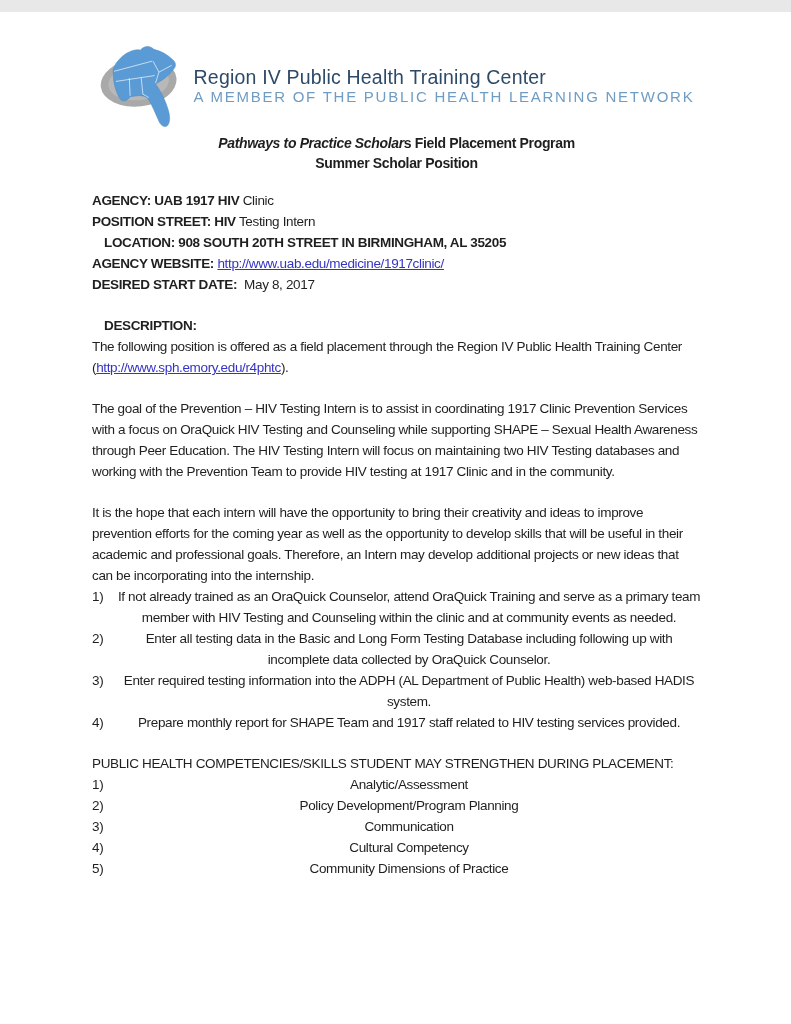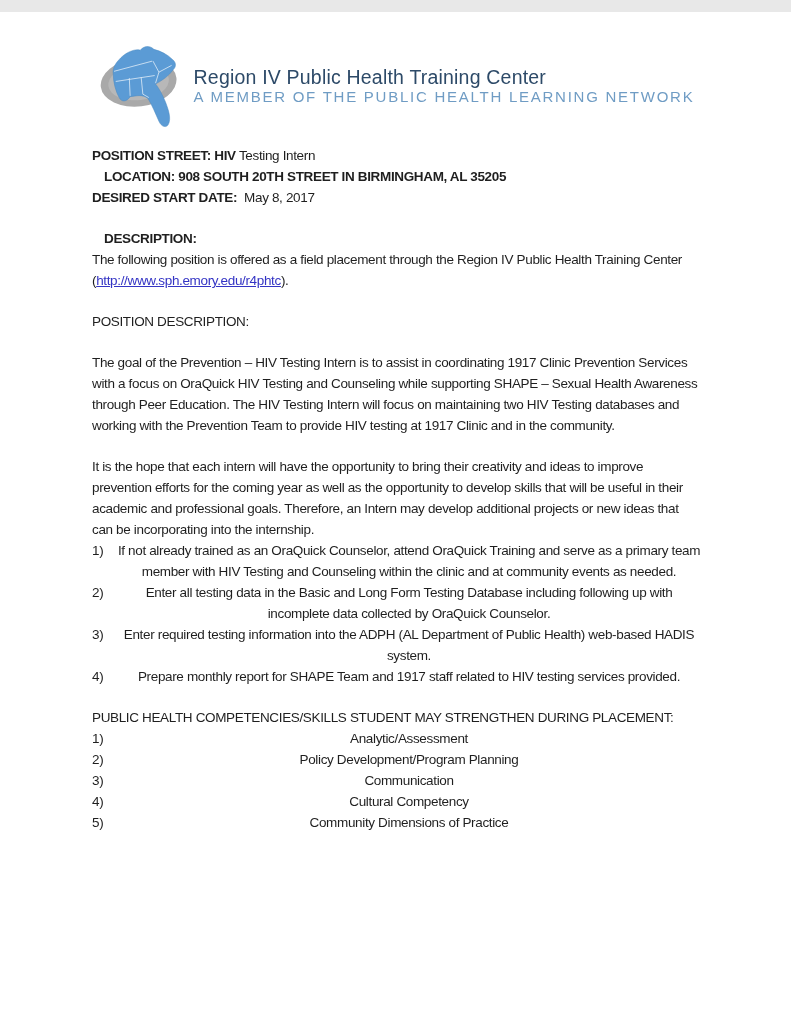--- a/index.html
+++ b/index.html
@@ -76,32 +76,37 @@
             <path d="M51,64 L58,68"></path>
           </g>
         </svg>
       </span>
       <span class="logo-text">
         <span class="logo-title" style="color:#2d4a68">Region IV Public Health Training Center</span>
         <span class="logo-subtitle" style="color:#6f9cc4">A MEMBER OF THE PUBLIC HEALTH LEARNING NETWORK</span>
       </span>
     </div>
 
+    <div class="doc-title">
+      <div><span class="it">Pathways to Practice Scholar</span><span>s Field Placement Program</span></div>
+      <div>Summer Scholar Position</div>
+    </div>
 
     <div class="info-block">
+      <div class="info-line"><b>AGENCY: UAB 1917 HIV</b><span> Clinic</span></div>
       <div class="info-line"><b>POSITION STREET: HIV</b><span> Testing Intern</span></div>
       <div class="info-line bold">LOCATION: 908 SOUTH 20TH STREET IN BIRMINGHAM, AL 35205</div>
+      <div class="info-line"><b>AGENCY WEBSITE: </b><a class="doc-link" href="#">http://www.uab.edu/medicine/1917clinic/</a></div>
       <div class="info-line"><b>DESIRED START DATE:</b><span class="start-value">May 8, 2017</span></div>
     </div>
 
     <div class="gap bold">DESCRIPTION:</div>
     <p><span>The following position is offered as a field placement through the Region IV Public Health Training Center (</span><a class="doc-link" href="#">http://www.sph.emory.edu/r4phtc</a><span>).</span></p>
 
 
-    <div class="gap">POSITION DESCRIPTION:</div>
     <p class="gap">The goal of the Prevention – HIV Testing Intern is to assist in coordinating 1917 Clinic Prevention Services with a focus on OraQuick HIV Testing and Counseling while supporting SHAPE – Sexual Health Awareness through Peer Education.  The HIV Testing Intern will focus on maintaining two HIV Testing databases and working with the Prevention Team to provide HIV testing at 1917 Clinic and in the community.</p>
     <p class="gap">It is the hope that each intern will have the opportunity to bring their creativity and ideas to improve prevention efforts for the coming year as well as the opportunity to develop skills that will be useful in their academic and professional goals.  Therefore, an Intern may develop additional projects or new ideas that can be incorporating into the internship.</p>
 
     <div class="li">
         <span class="num">1)</span>
         <span class="text">If not already trained as an OraQuick Counselor, attend OraQuick Training and serve as a primary team member with HIV Testing and Counseling within the clinic and at community events as needed.</span>
       </div>
     <div class="li">
         <span class="num">2)</span>
         <span class="text">Enter all testing data in the Basic and Long Form Testing Database including following up with incomplete data collected by OraQuick Counselor.</span>

